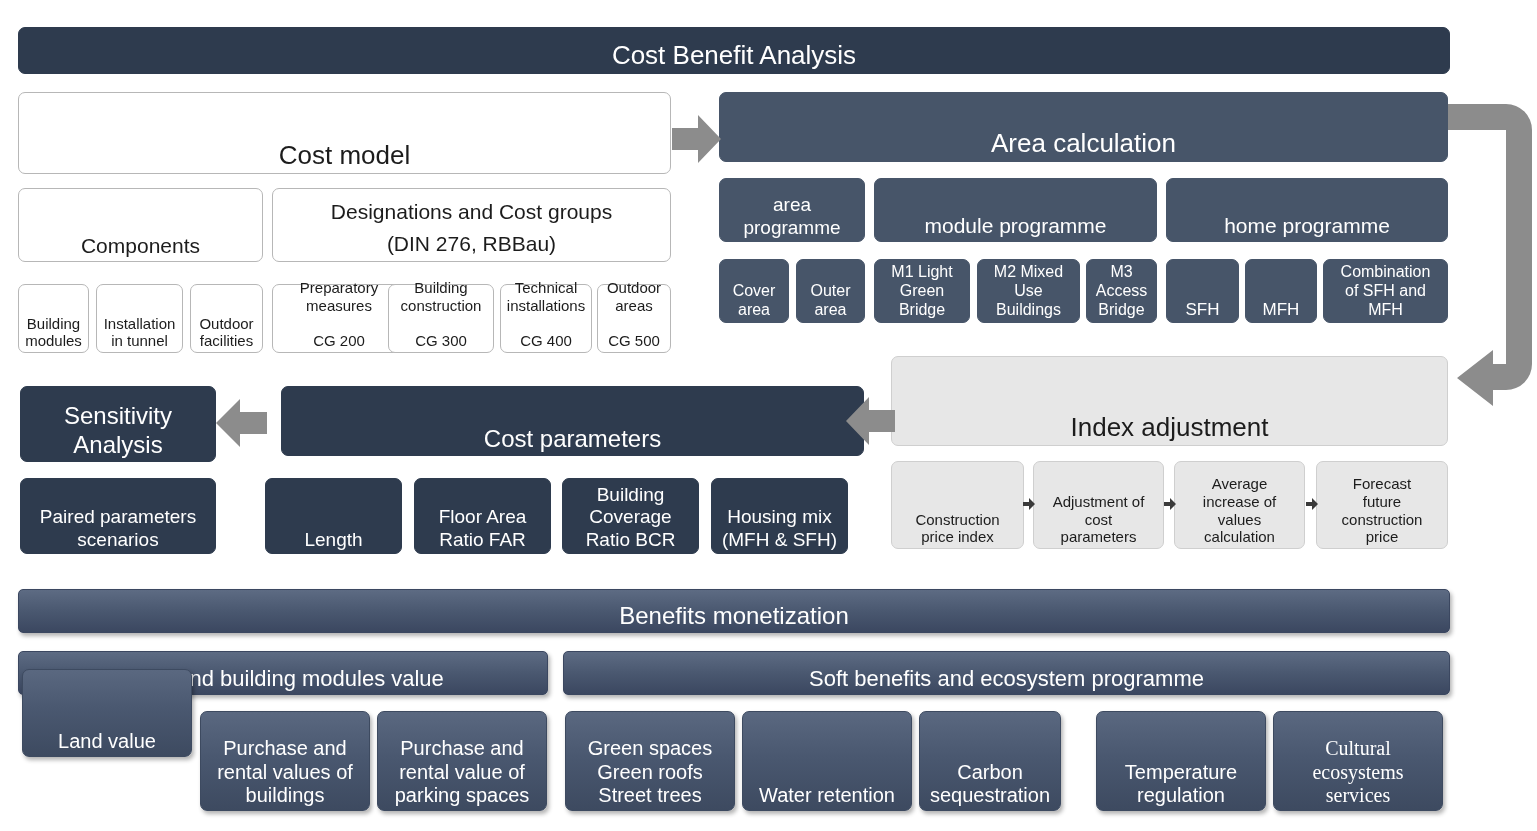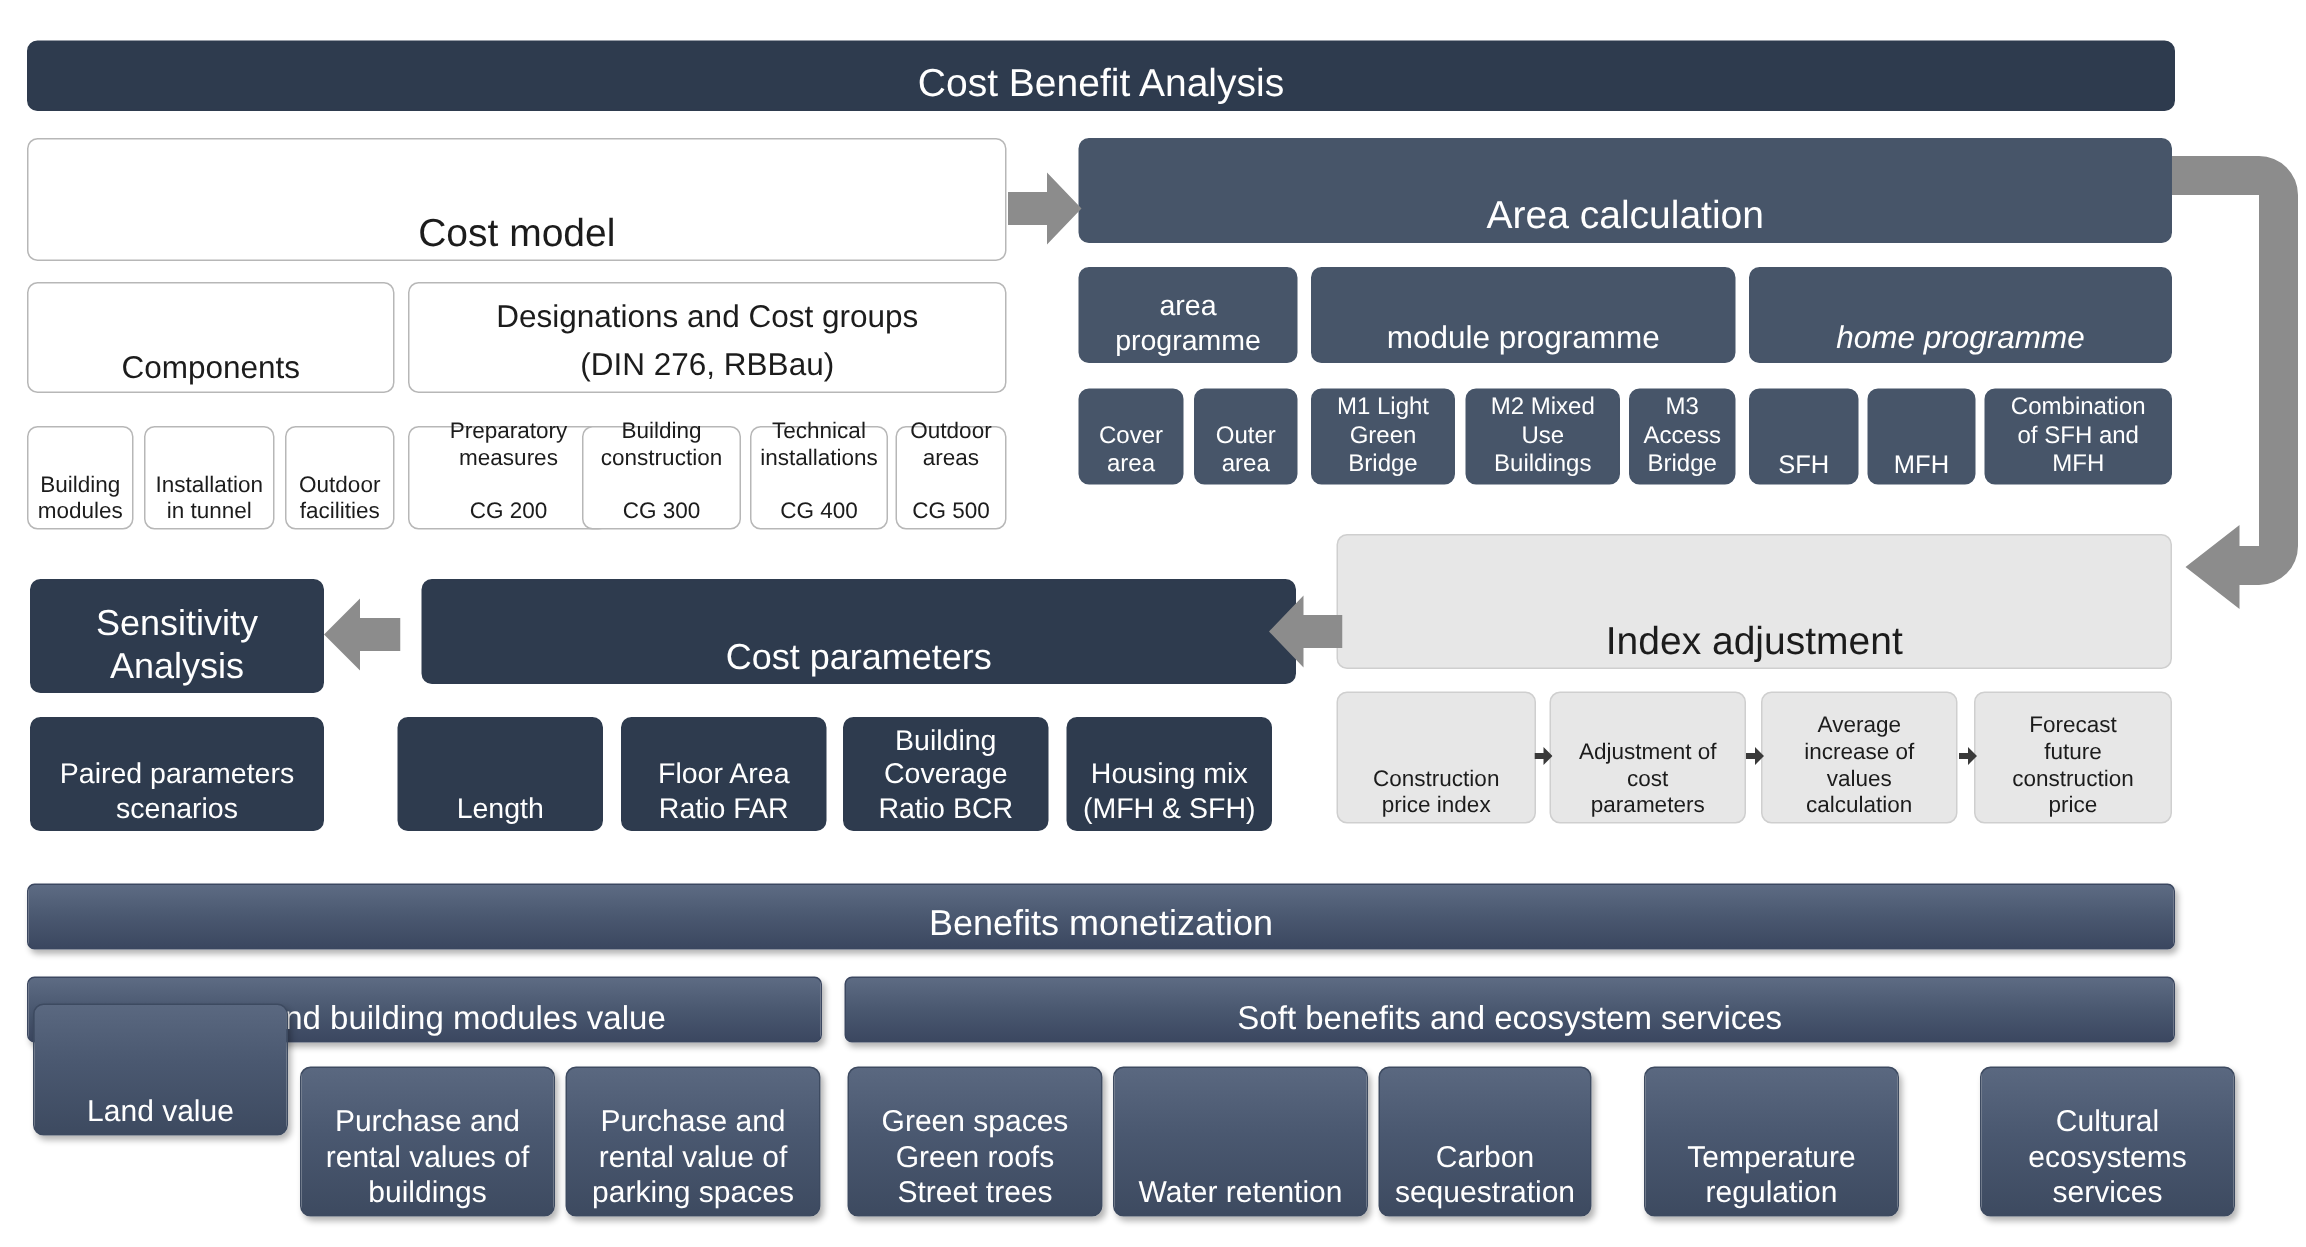--- a/index.html
+++ b/index.html
@@ -139,21 +139,21 @@
     <span>Area calculation</span>
   </div>
 
   <div class="box slate t19" style="left:719px;top:178px;width:146px;height:64px;">
     <span>area
 programme</span>
   </div>
   <div class="box slate t21" style="left:874px;top:178px;width:283px;height:64px;">
     <span>module programme</span>
   </div>
-  <div class="box slate t21" style="left:1166px;top:178px;width:282px;height:64px;font-style:italic;">
+  <div class="box slate t21" style="left:1166px;top:178px;width:282px;height:64px;">
     <span>home programme</span>
   </div>
 
   <div class="box slate t16" style="left:719px;top:259px;width:70px;height:64px;">
     <span>Cover
 area</span>
   </div>
   <div class="box slate t16" style="left:796px;top:259px;width:69px;height:64px;">
     <span>Outer
 area</span>
@@ -244,21 +244,21 @@
   </div>
 
   <div class="box grad-bar t24" style="left:18px;top:589px;width:1432px;height:44px;">
     <span>Benefits monetization</span>
   </div>
 
   <div class="box grad-bar t22" style="left:18px;top:651px;width:530px;height:44px;">
     <span>Land and building modules value</span>
   </div>
   <div class="box grad-bar t22" style="left:563px;top:651px;width:887px;height:44px;">
-    <span>Soft benefits and ecosystem services</span>
+    <span>Soft benefits and ecosystem programme</span>
   </div>
 
   <div class="box grad t20" style="left:22px;top:669px;width:170px;height:88px;">
     <span>Land value</span>
   </div>
   <div class="box grad t20" style="left:200px;top:711px;width:170px;height:100px;">
     <span>Purchase and
 rental values of
 buildings</span>
   </div>
@@ -277,21 +277,21 @@
     <span>Water retention</span>
   </div>
   <div class="box grad t20" style="left:919px;top:711px;width:142px;height:100px;">
     <span>Carbon
 sequestration</span>
   </div>
   <div class="box grad t20" style="left:1096px;top:711px;width:170px;height:100px;">
     <span>Temperature
 regulation</span>
   </div>
-  <div class="box grad t20" style="left:1320px;top:711px;width:170px;height:100px;">
+  <div class="box grad t20" style="left:1273px;top:711px;width:170px;height:100px;font-family:Liberation Serif, serif;">
     <span>Cultural
 ecosystems
 services</span>
   </div>
 
   <div class="arrow" style="left:672px;top:113px;">
     <svg width="50" height="52" viewBox="0 0 50 52">
       <path d="M0,15 L26,15 L26,2 L49,26 L26,50 L26,37 L0,37 Z" fill="#8c8c8c"></path>
     </svg>
   </div>

